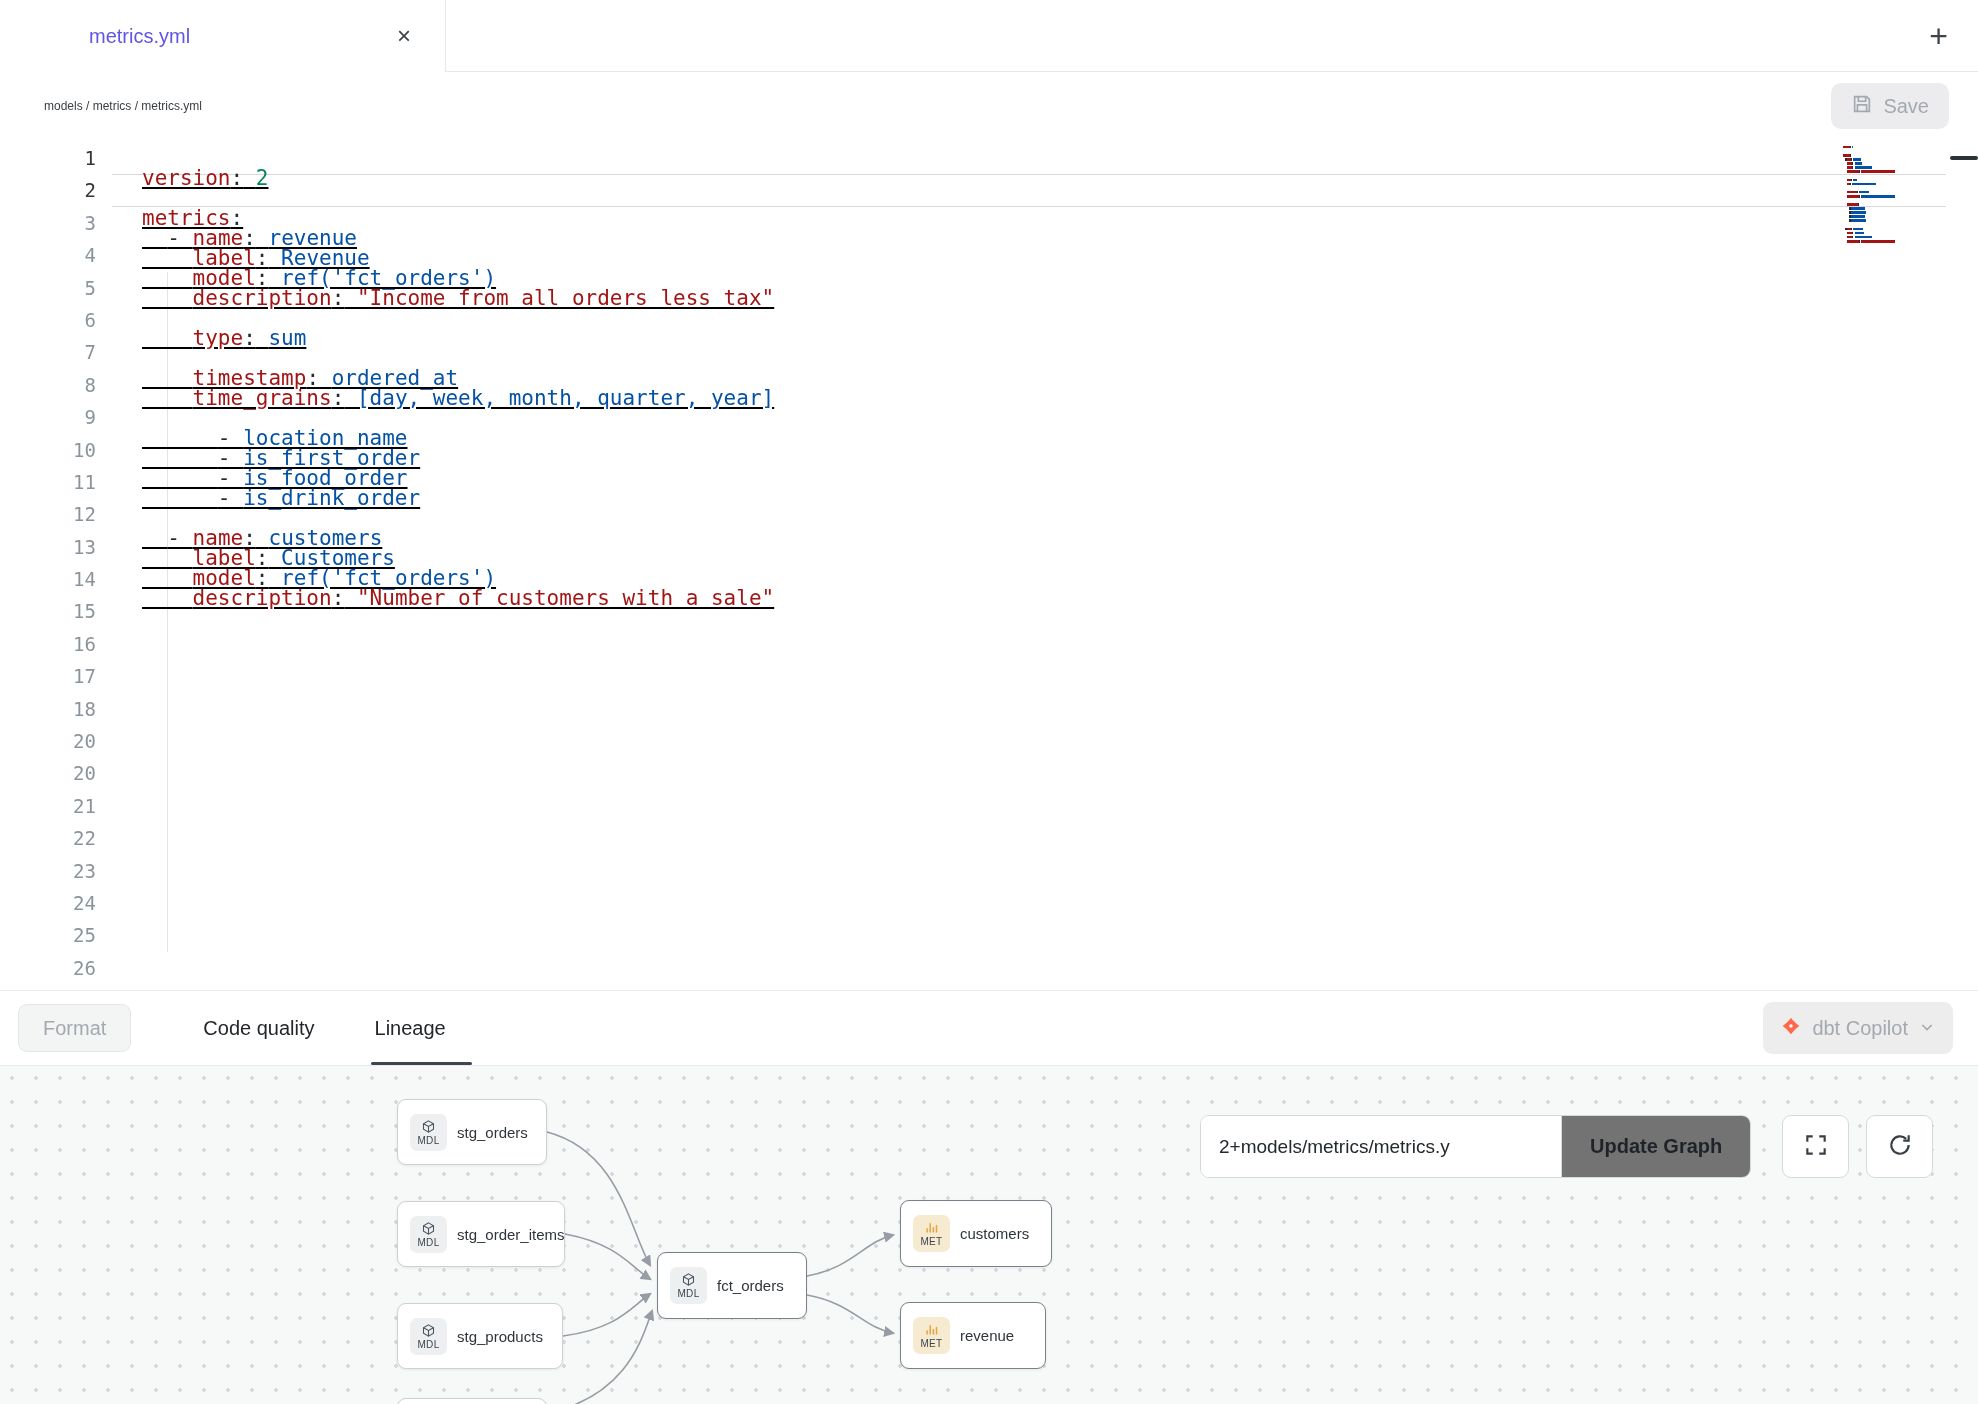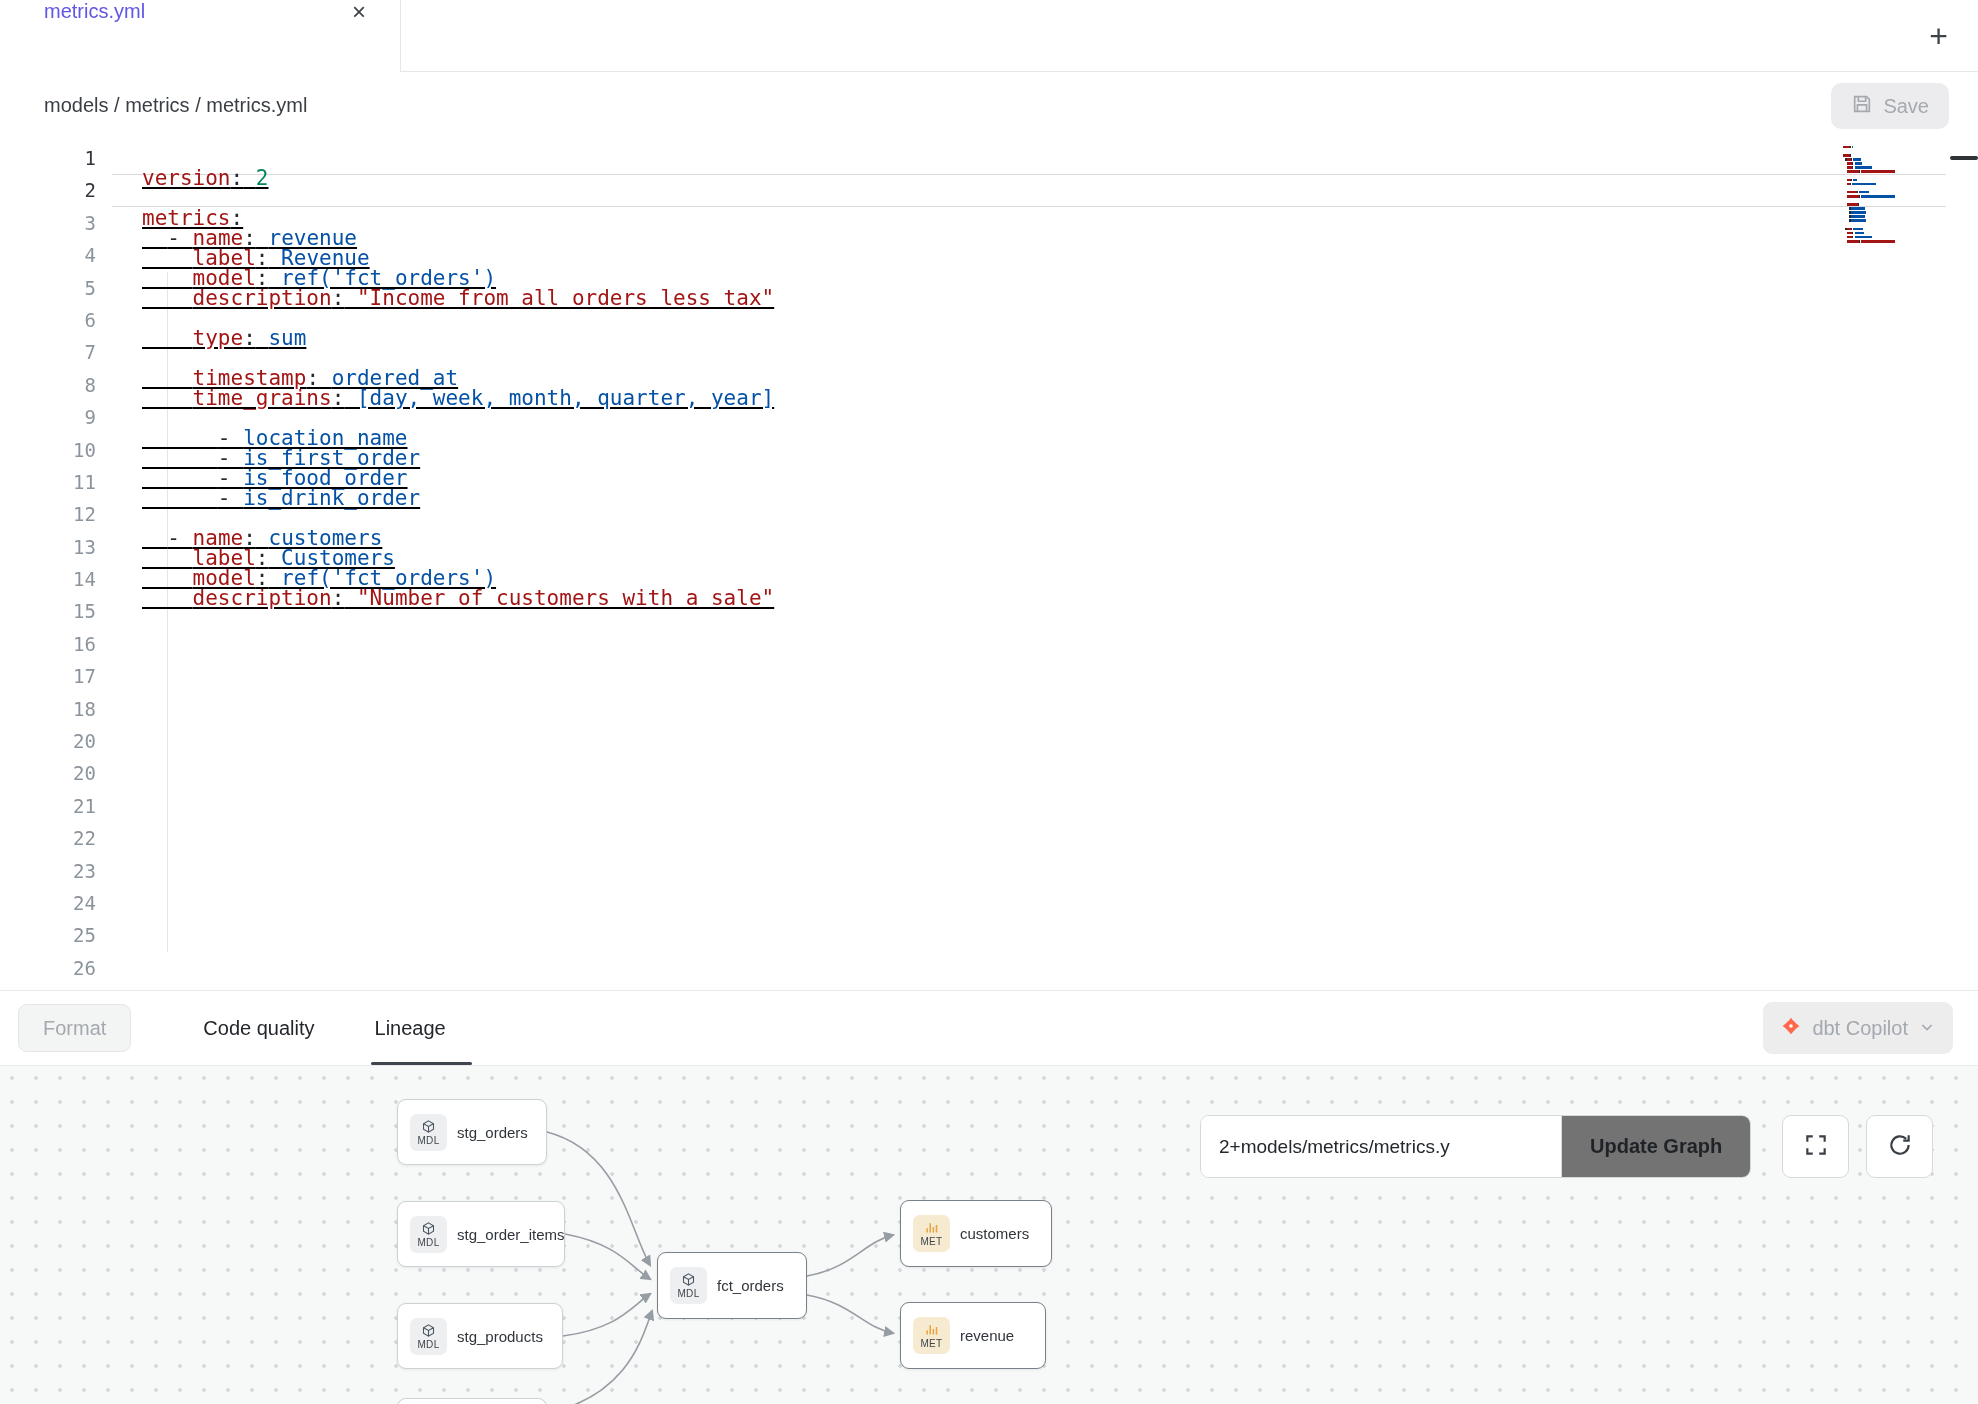--- a/index.html
+++ b/index.html
@@ -2,30 +2,30 @@
 <html><head>
 <meta charset="utf-8">
 <style>
   * { box-sizing: border-box; margin: 0; padding: 0; }
   html,body { width:1978px; height:1404px; overflow:hidden; background:#fff;
     font-family:"Liberation Sans", sans-serif; }
   .app { position:relative; width:1978px; height:1404px; background:#fff; }
 
   
   .tabbar { position:absolute; left:0; top:0; width:1978px; height:72px; display:flex; background:#fff; }
-  .tab-active { width:401px; height:72px; display:flex; align-items:flex-start; justify-content:space-between;
-    padding:0 34px 0 44px; border-right:1px solid #e5e7e9; }
+  .tab-active { width:401px; height:72px; display:flex; align-items:center; justify-content:space-between;
+    padding:0 34px 0 44px; border-right:1px solid #e5e7e9;margin-left:45px; }
   .tab-title { color:#6155e5; font-size:20px; font-weight:500; }
   .tab-close { font-size:24px; color:#3f4449; cursor:pointer; line-height:1; }
   .tab-rest { flex:1; height:72px; border-bottom:1px solid #e5e7e9; display:flex; align-items:center; justify-content:flex-end; }
   .tab-plus { font-size:32px; color:#3f4449; margin-right:30px; font-weight:300; cursor:pointer; line-height:1; }
 
   
   .crumbrow { position:absolute; left:0; top:72px; width:1978px; height:67px; display:flex; align-items:center; background:#fff; }
-  .crumb { margin-left:44px; font-size:20px; color:#3a3f45; }
+  .crumb { margin-left:44px; font-size:12px; color:#3a3f45; }
   .save-btn { position:absolute; right:29px; top:11px; height:46px; display:flex; align-items:center; gap:10px;
     background:#ececee; border:none; border-radius:10px; padding:0 20px; font-size:20px; color:#a4a9af; font-weight:500;
     font-family:inherit; }
 
   
   .editor { position:absolute; left:0; top:139px; width:1978px; height:851px; background:#fff; overflow:hidden; }
   .gutter { position:absolute; left:0; top:3px; width:96px; text-align:right;
     font-family:"DejaVu Sans Mono", monospace; font-size:19px; color:#8b949c; }
   .ln { height:32.4px; line-height:32.4px; }
   .ln-dark { color:#30363c; }

